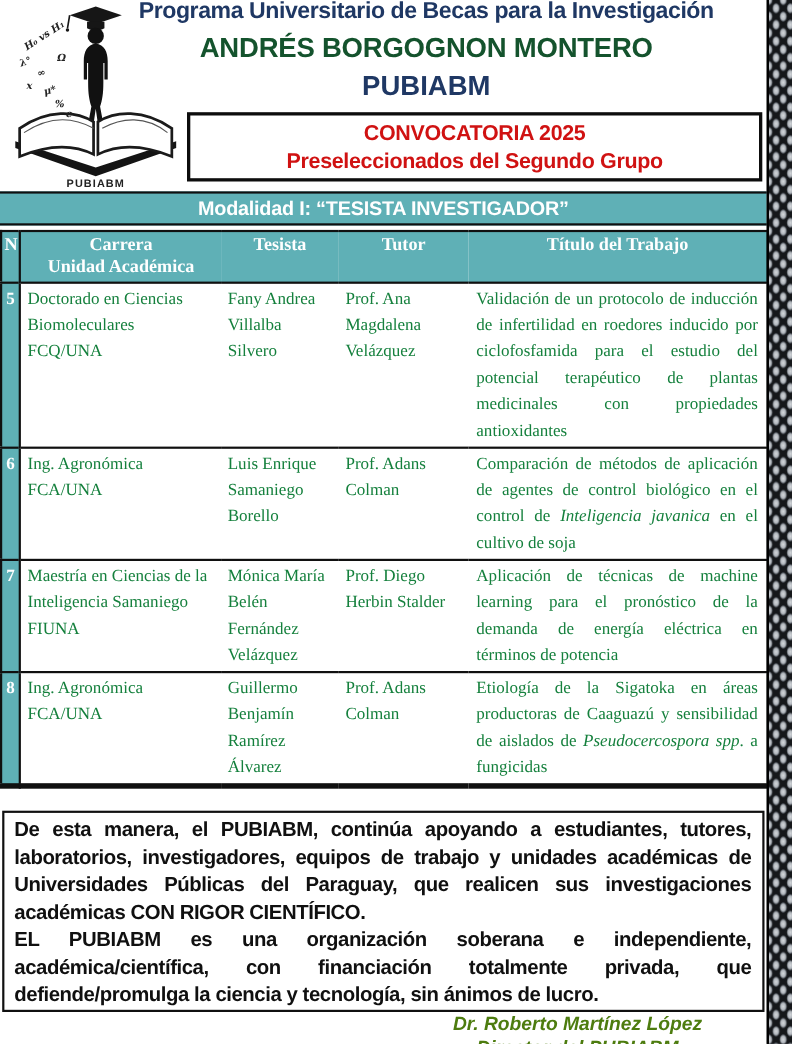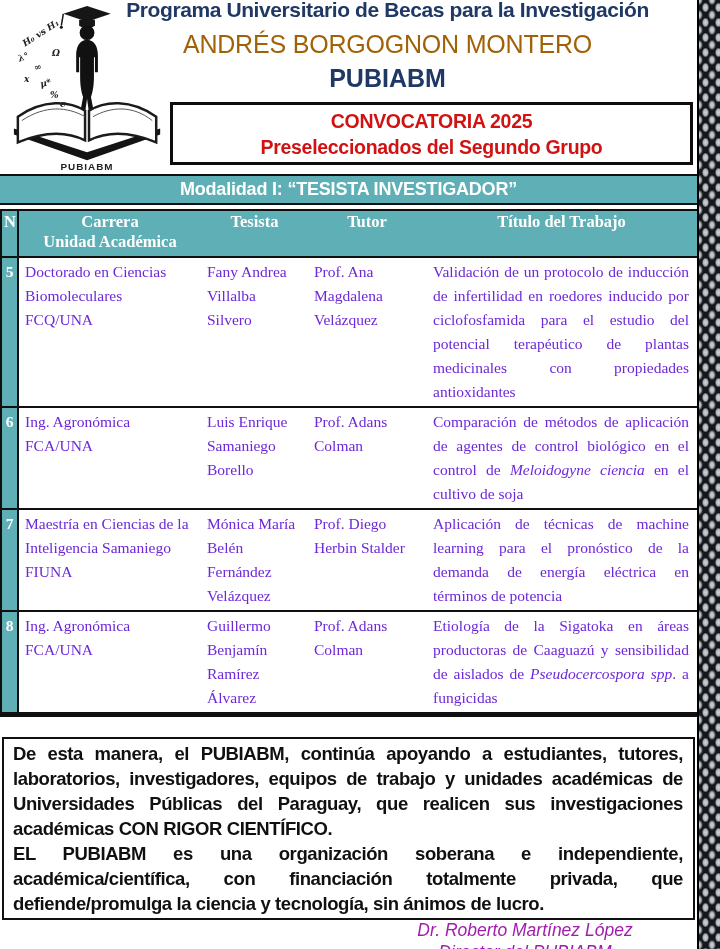--- a/index.html
+++ b/index.html
@@ -31,21 +31,21 @@
   .sym-2 { left:46px; top:46px; }
   .sym-3 { left:28px; top:60px; transform:rotate(-12deg); }
   .sym-4 { left:18px; top:72px; }
   .sym-5 { left:34px; top:76px; transform:rotate(-15deg); }
   .sym-6 { left:44px; top:88px; }
   .sym-7 { left:54px; top:97px; }
 
   
   .titles { position:absolute; left:75px; top:-2px; width:625px; text-align:center; }
   .t1 { font-size:21px; font-weight:bold; color:#1f3864; letter-spacing:-0.4px; white-space:nowrap; }
-  .t2 { font-size:25px; font-weight:normal; color:#a16207; margin-top:8px; letter-spacing:-0.2px; }
+  .t2 { font-size:25px; font-weight:bold; color:#14532d; margin-top:8px; letter-spacing:-0.2px; }
   .t3 { font-size:25px; font-weight:bold; color:#1f3864; margin-top:5px; }
 
   
   .convo {
     position:absolute; left:170px; top:102px; width:523px; height:63px;
     border:3.5px solid #0d0d0d; background:#fff;
     display:flex; flex-direction:column; justify-content:center; align-items:center;
   }
   .convo div { color:#d01212; font-weight:bold; font-size:19.5px; line-height:26px; letter-spacing:-0.3px; }
 
@@ -67,21 +67,21 @@
   col.c-n { width:17px; } col.c-carrera { width:183px; } col.c-tesista { width:107px; }
   col.c-tutor { width:118px; } col.c-titulo { width:272px; }
 
   thead th {
     background:#5fb0b6; color:#fff; font-weight:bold; font-size:16.5px;
     vertical-align:top; padding:1px 2px 4px 2px; line-height:20px; text-align:center;
   }
   thead th.col-n { border-right:2px solid #101010; }
 
   tbody td {
-    vertical-align:top; font-size:15.5px; line-height:24px; color:#6d28d9;
+    vertical-align:top; font-size:15.5px; line-height:24px; color:#15803d;
     padding:2px 6px; border-top:2px solid #101010; background:#fff;
   }
   tbody td.col-n {
     background:#5fb0b6; color:#fff; font-weight:bold; text-align:center; padding:2px 0;
     border-right:2px solid #101010;
   }
   tbody td.col-titulo { text-align:justify; padding:2px 8px 2px 7px; }
   tbody td .it { font-style:italic; }
 
   
@@ -90,21 +90,21 @@
     border:2.5px solid #101010; background:#fff;
     padding:2px 10px 7px 9px;
   }
   .footerbox p {
     font-weight:bold; font-size:18.5px; line-height:25px; letter-spacing:-0.4px;
     color:#101010; text-align:justify;
   }
 
   
   .signature { position:absolute; left:350px; top:919px; width:350px; text-align:center; }
-  .signature div { font-weight:normal; font-style:italic; font-size:17.5px; line-height:22px; color:#a21caf; }
+  .signature div { font-weight:bold; font-style:italic; font-size:17.5px; line-height:22px; color:#4d7c0f; }
 </style>
 </head>
 <body>
 
 <div class="page">
   <div class="content">
 
     <div class="logo">
       <svg viewBox="0 0 170 172" width="168" height="170">
 
@@ -186,21 +186,21 @@
             <td class="col-titulo"><span>Validación de un protocolo de inducción de infertilidad en roedores inducido por ciclofosfamida para el estudio del potencial terapéutico de plantas medicinales con propiedades antioxidantes</span></td>
           </tr>
           <tr>
             <td class="col-n">6</td>
             <td>
               <div>Ing. Agronómica</div>
               <div>FCA/UNA</div>
             </td>
             <td>Luis Enrique Samaniego Borello</td>
             <td>Prof. Adans Colman</td>
-            <td class="col-titulo"><span>Comparación de métodos de aplicación de agentes de control biológico en el control de </span><span class="it">Meloidogyne ciencia</span><span> en el cultivo de soja</span></td>
+            <td class="col-titulo"><span>Comparación de métodos de aplicación de agentes de control biológico en el control de </span><span class="it">Inteligencia javanica</span><span> en el cultivo de soja</span></td>
           </tr>
           <tr>
             <td class="col-n">7</td>
             <td>
               <div>Maestría en Ciencias de la Inteligencia Samaniego</div>
               <div>FIUNA</div>
             </td>
             <td>Mónica María Belén Fernández Velázquez</td>
             <td>Prof. Diego Herbin Stalder</td>
             <td class="col-titulo"><span>Aplicación de técnicas de machine learning para el pronóstico de la demanda de energía eléctrica en términos de potencia</span></td>

